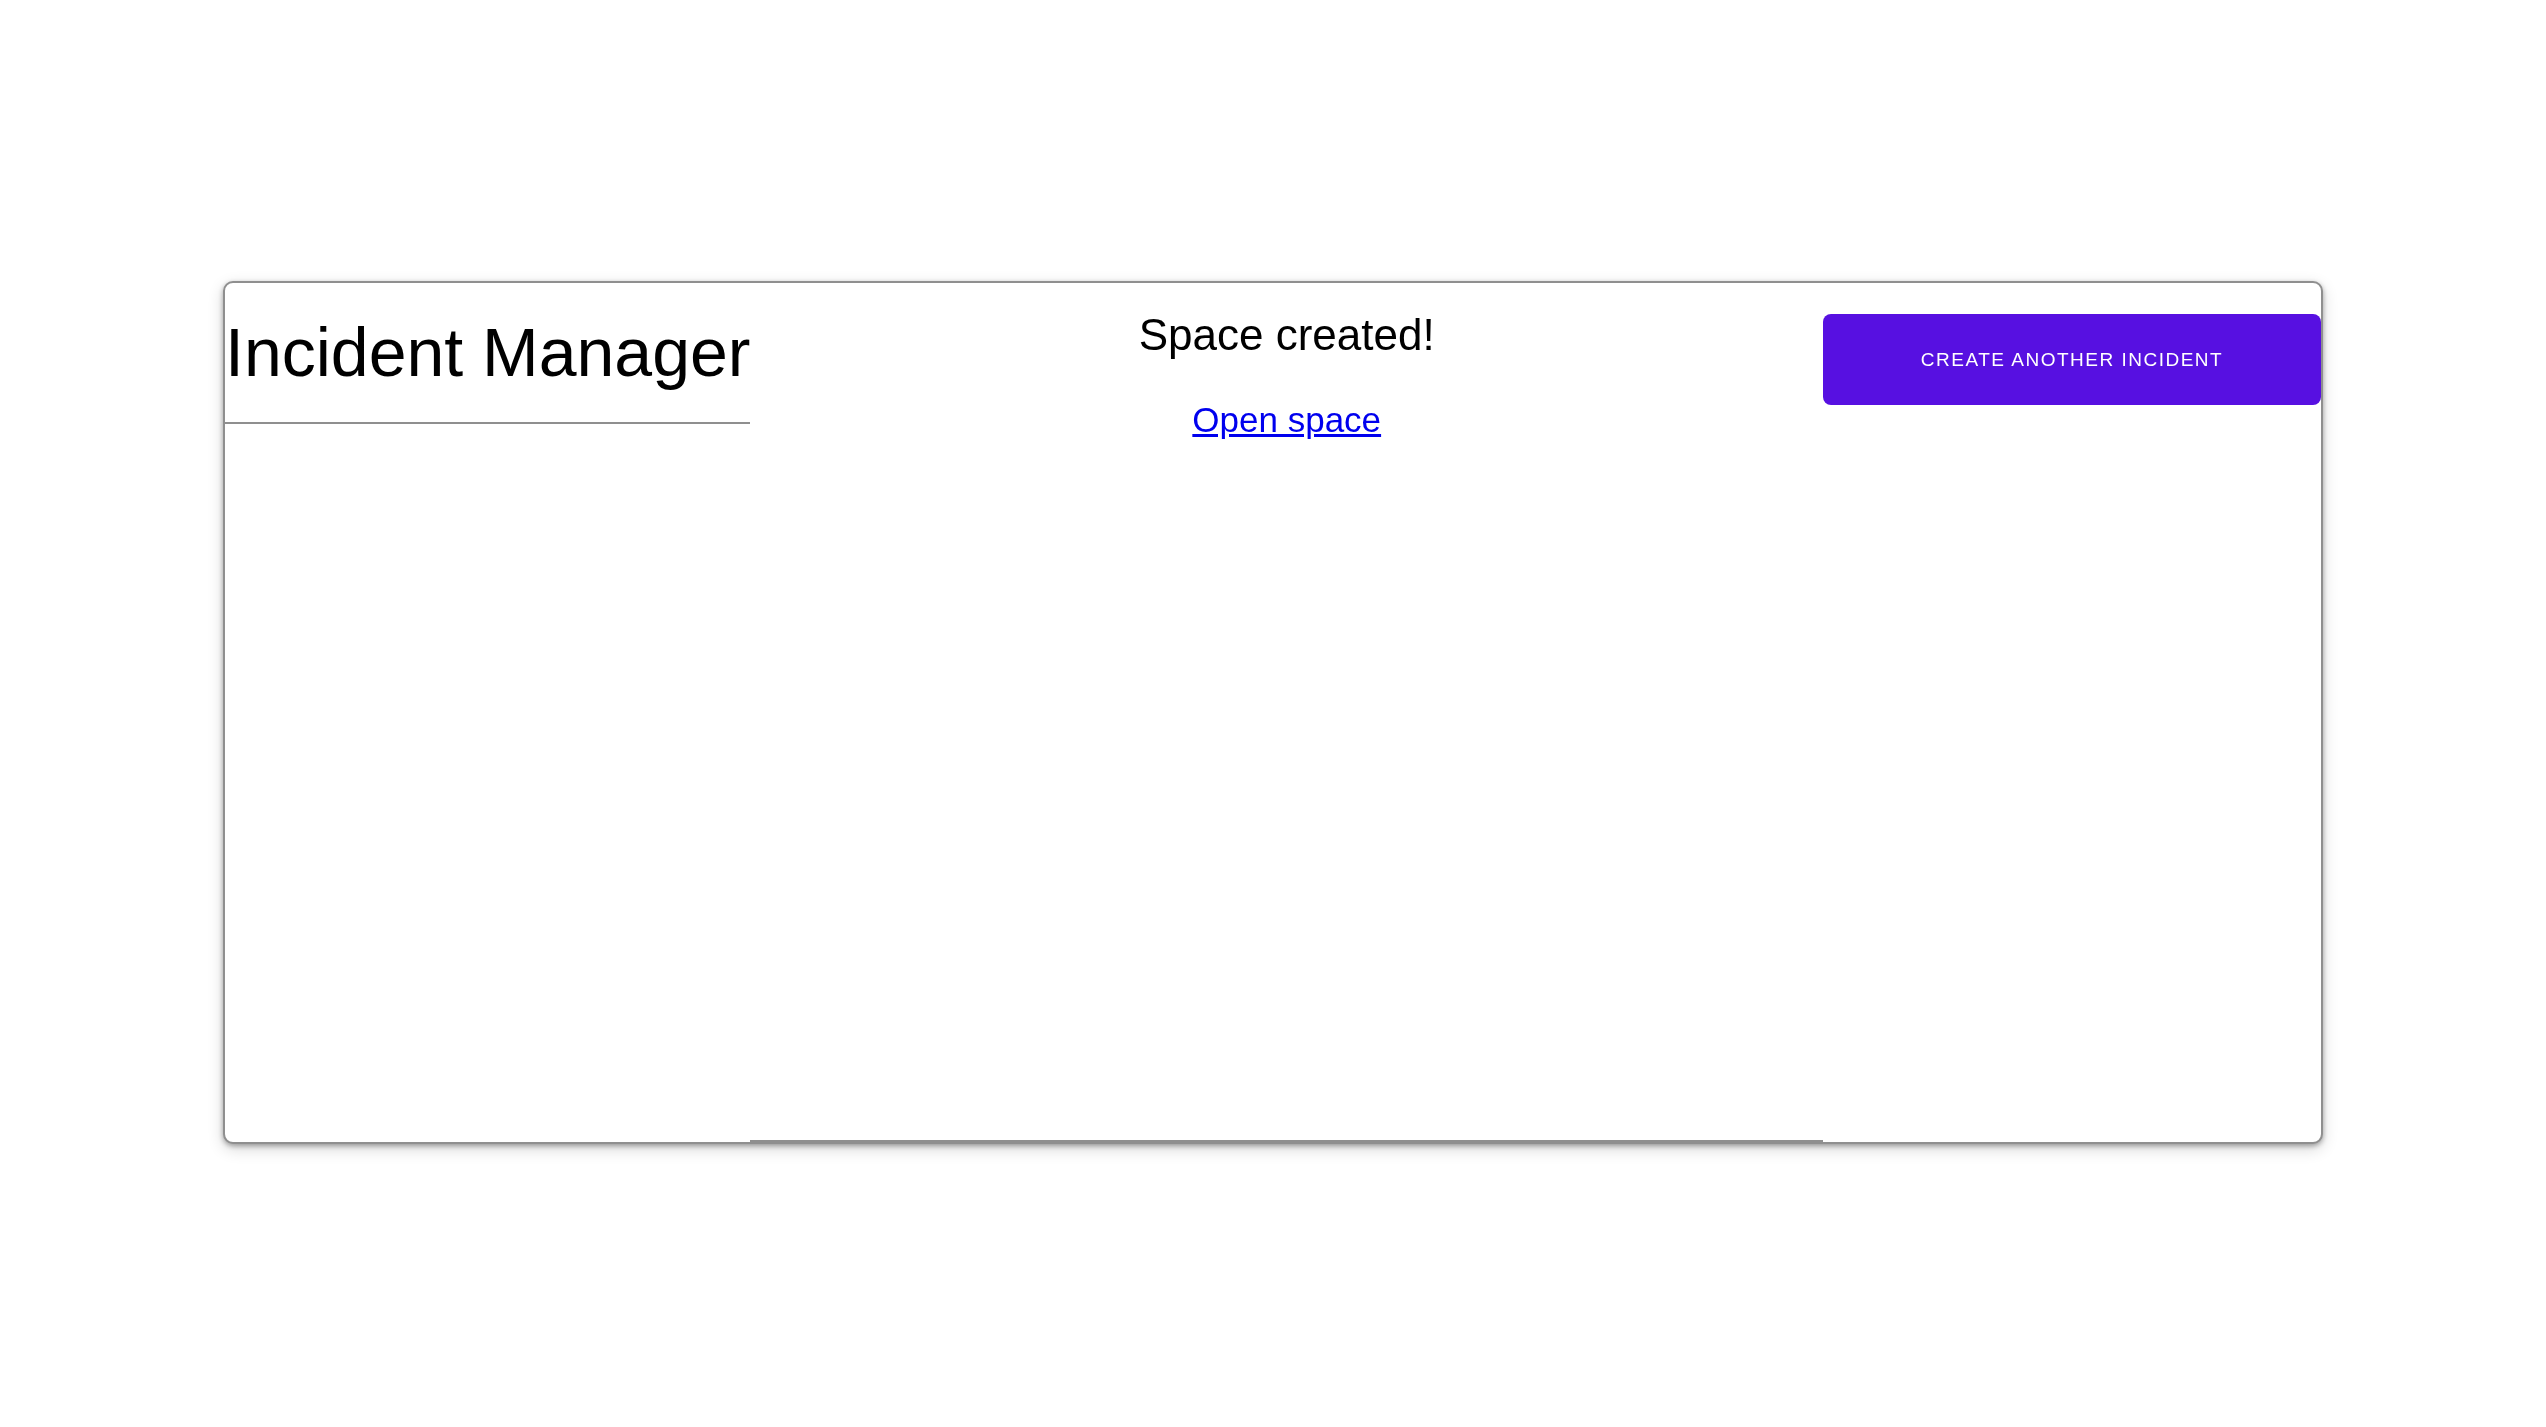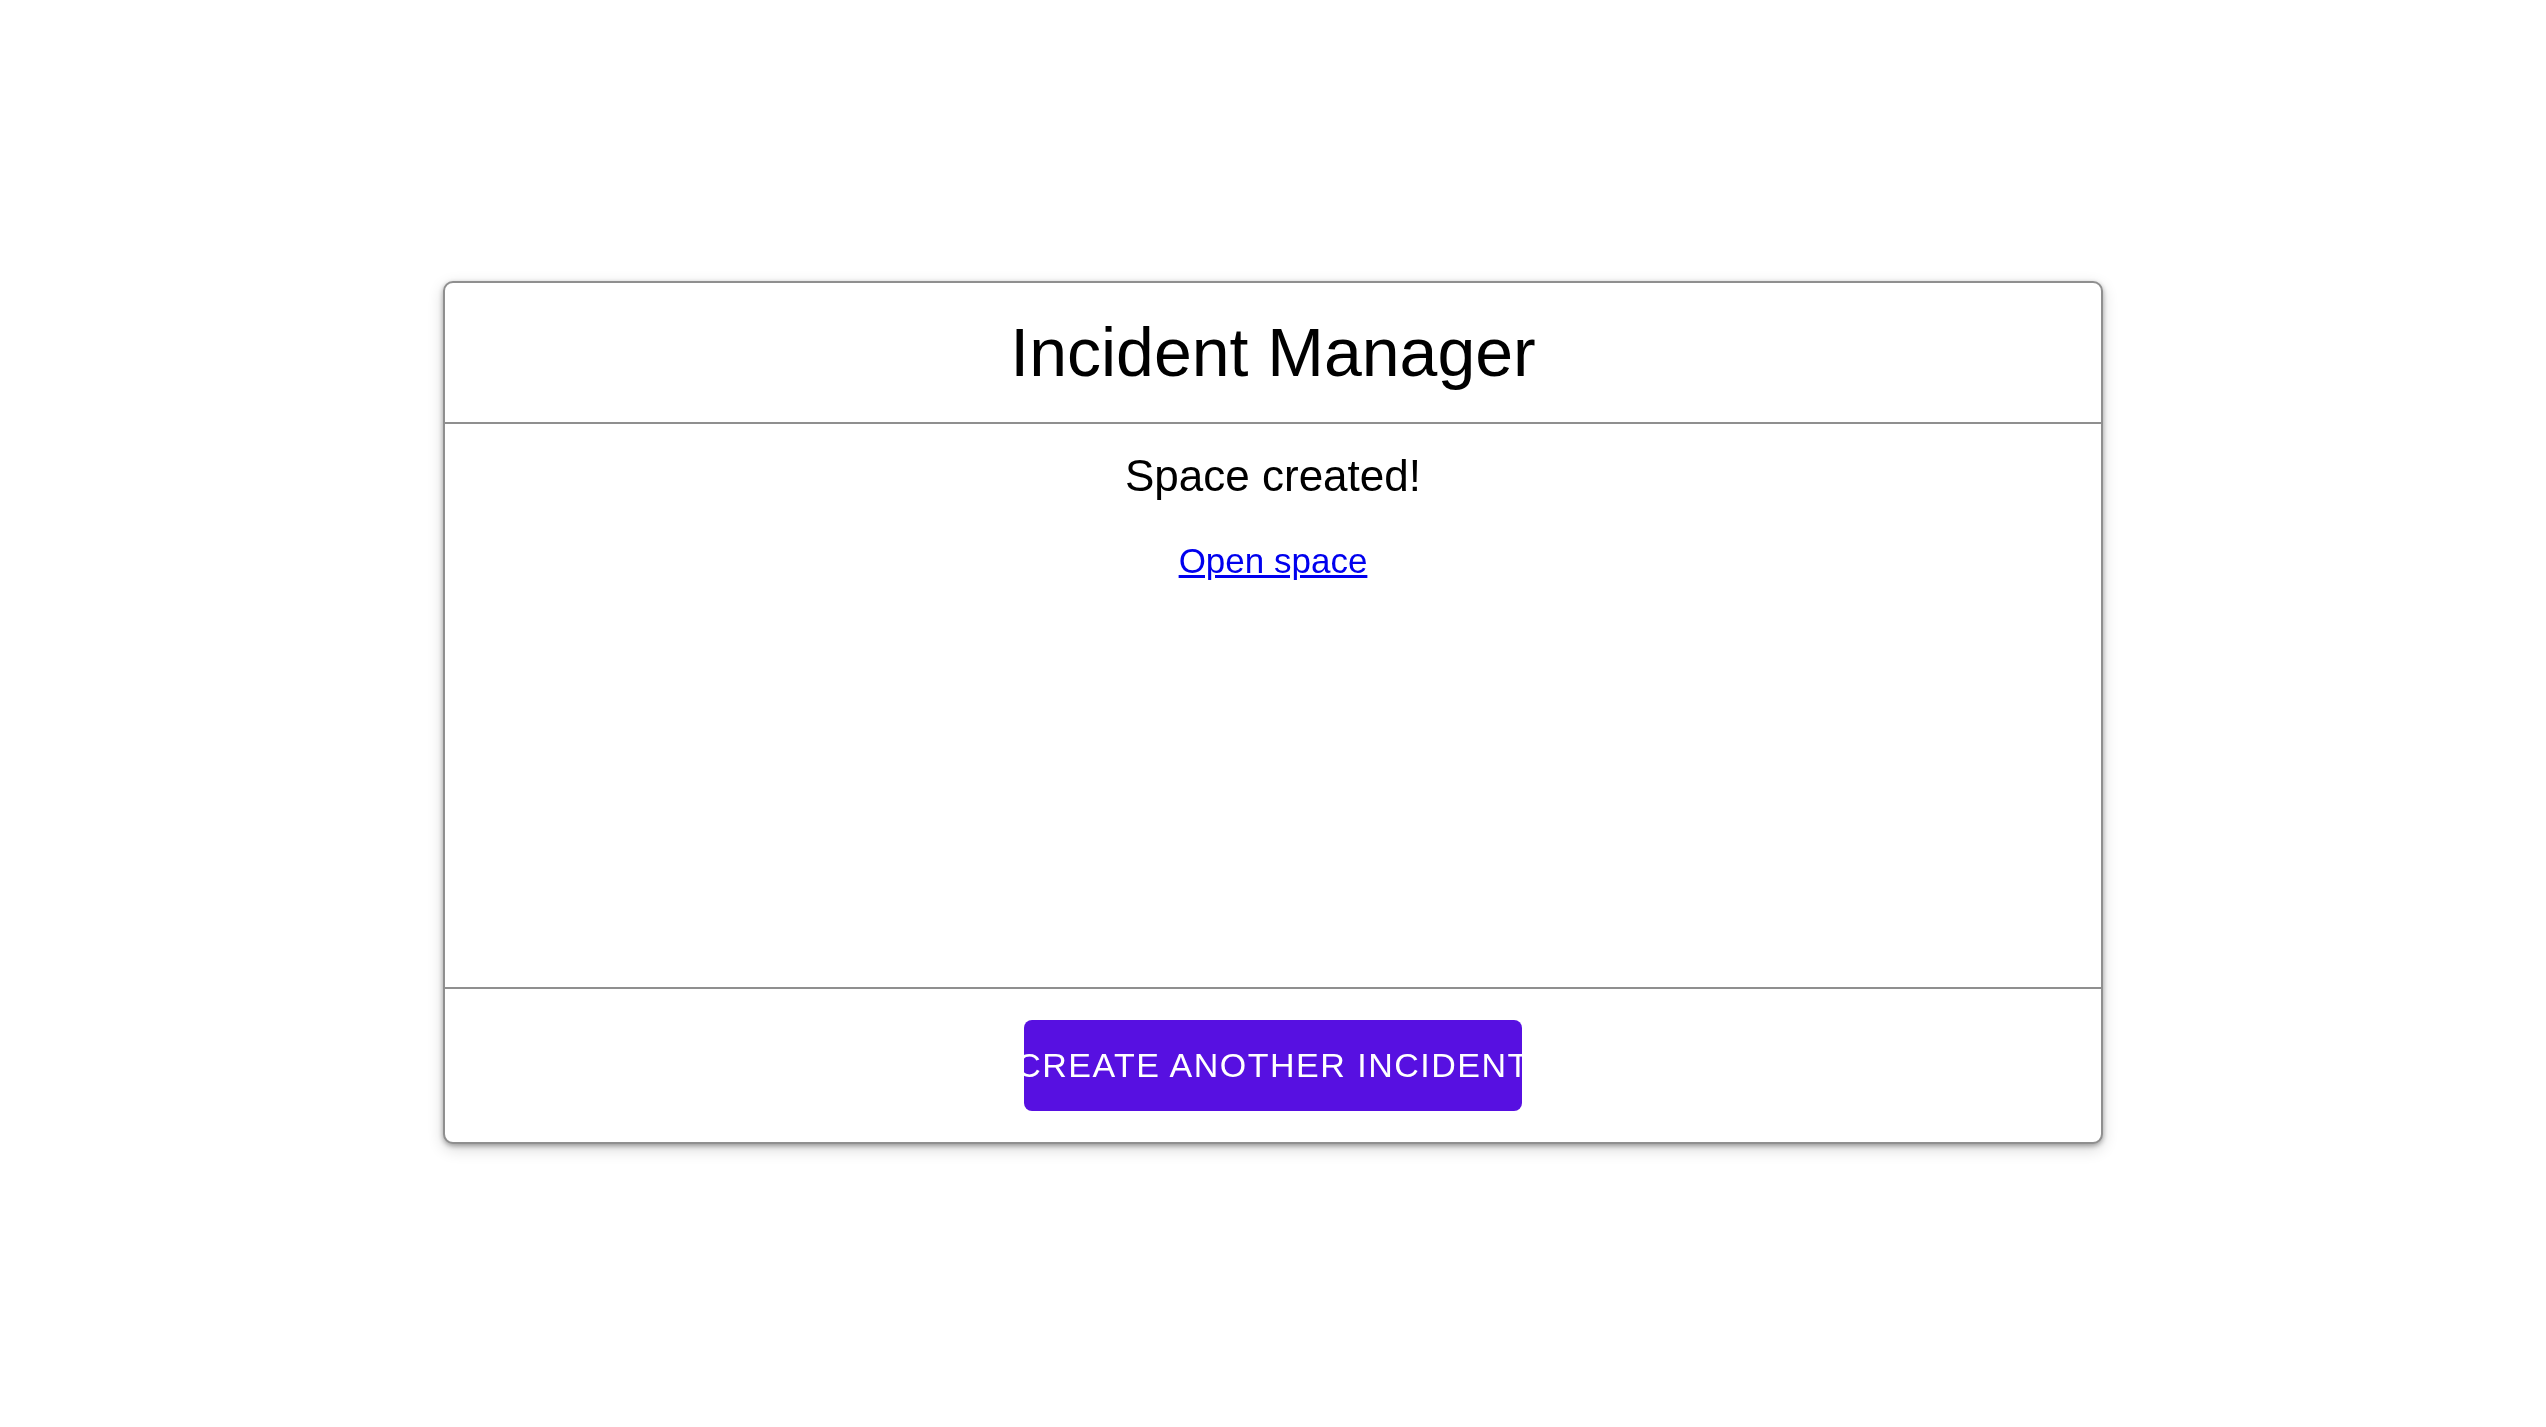--- a/index.html
+++ b/index.html
@@ -13,29 +13,29 @@
   }
 
   .page {
     width: 2546px;
     height: 1427px;
     position: relative;
   }
 
   .card {
     box-sizing: border-box;
-    width: 1660px;
+    width: 2100px;
     height: 863px;
     margin: 281px auto 0;
     background: #ffffff;
     border: 2px solid var(--border-gray, #8f8f8f);
     border-radius: 10px;
     box-shadow: 0 2px 5px rgba(0,0,0,0.32), 0 5px 16px rgba(0,0,0,0.16);
     display: flex;
-    flex-direction: column;
+    flex-direction: row;
     overflow: hidden;
   }
 
   .card-header {
     flex: 0 0 139px;
     height: 139px;
     display: flex;
     align-items: center;
     justify-content: center;
     border-bottom: 2px solid var(--border-gray, #8f8f8f);
@@ -88,21 +88,21 @@
 
   .create-btn {
     box-sizing: border-box;
     width: 498px;
     height: 91px;
     border: none;
     border-radius: 8px;
     background: var(--button-bg, #5710e1);
     color: var(--button-text, #ffffff);
     font-family: inherit;
-    font-size: 34px;
+    font-size: 19px;
     font-weight: 400;
     letter-spacing: 1.5px;
     white-space: nowrap;
     cursor: pointer;
     display: flex;
     align-items: center;
     justify-content: center;
   }
 </style>
 </head>

